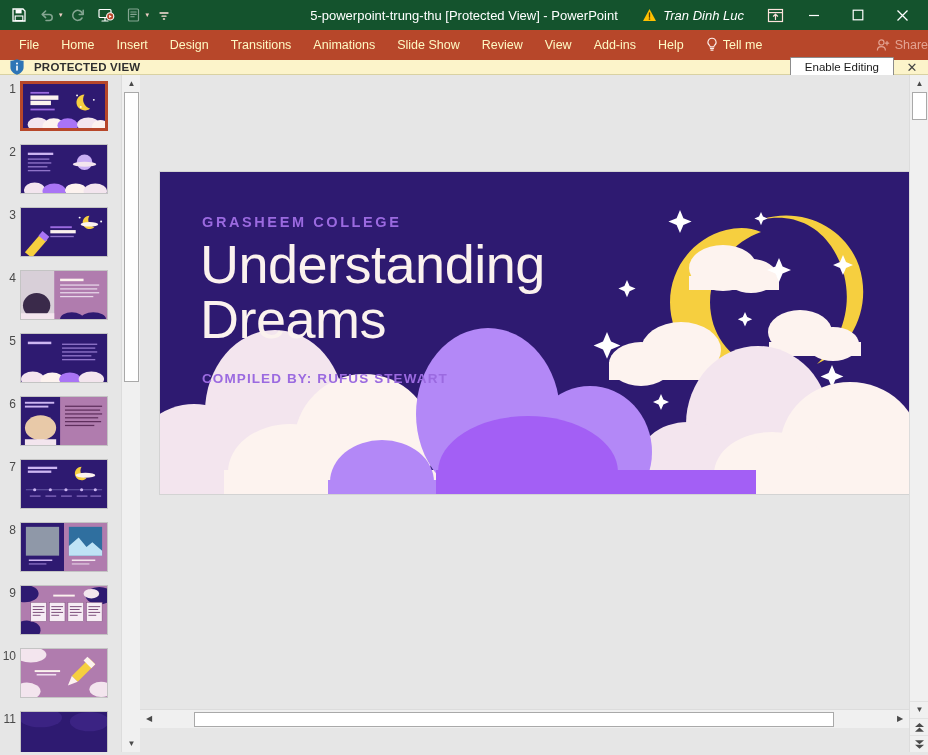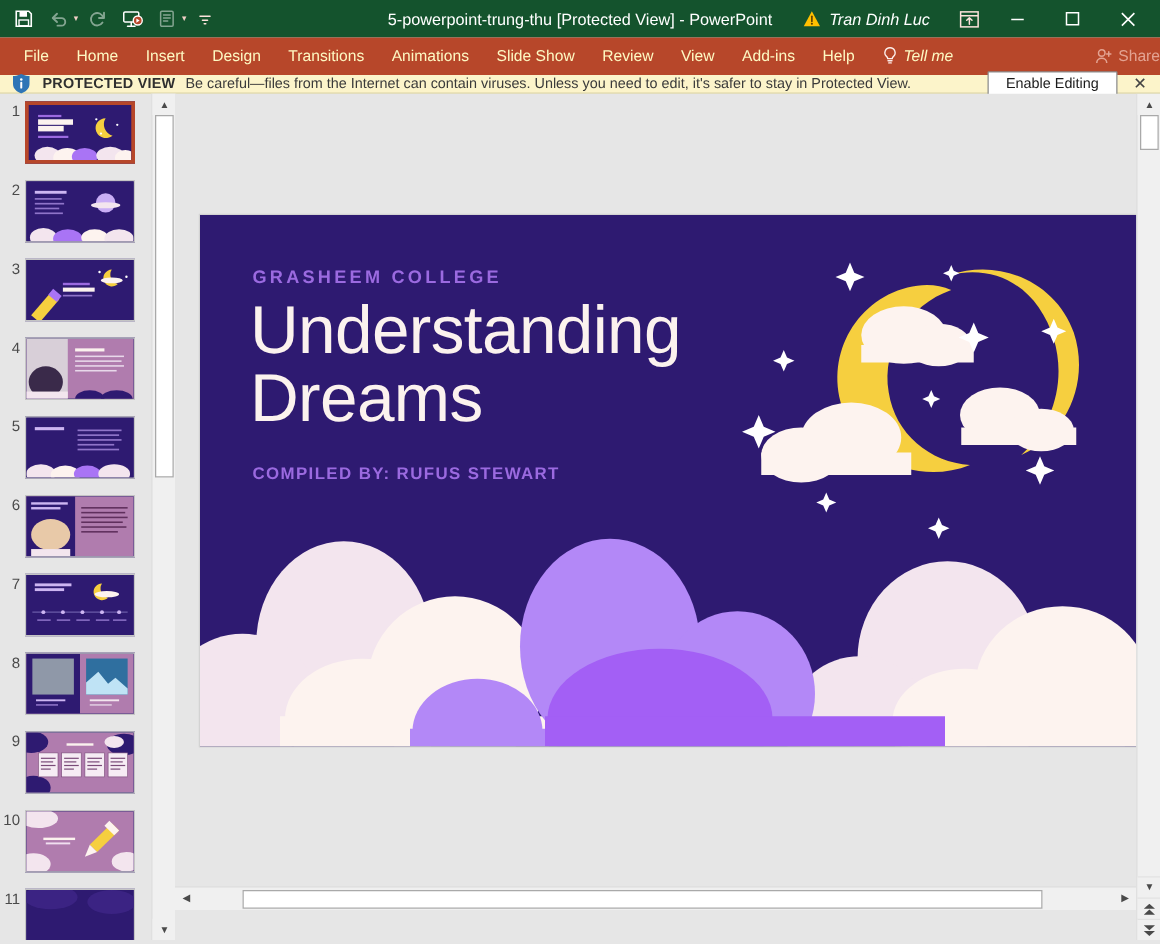--- a/index.html
+++ b/index.html
@@ -38,21 +38,21 @@
   .wbtn svg{ display:block; }
 
   
   .menubar{
     height:30px; background:#b7472a; display:flex; align-items:center;
     padding-left:8px; position:relative;
   }
   .mi{
     font-size:12.5px; color:#fef9c3; padding:5px 11px 6px; white-space:nowrap;
   }
-  .mi.tellme{ display:flex; align-items:flex-end; gap:5px;font-style:italic; }
+  .mi.tellme{ display:flex; align-items:flex-end; gap:5px; }
   .share{
     margin-left:auto; margin-right:0; display:flex; align-items:center; gap:5px;
     font-size:12.5px; color:#e3a392;
   }
   .bulb{ width:12px; height:15px; position:relative; display:inline-block; }
 
   
   .pvbar{
     height:15px; background:#fcf4ca; border-bottom:1px solid #d9d2a3;
     display:flex; align-items:center; padding:0 8px; gap:8px; position:relative;
@@ -98,21 +98,21 @@
   }
   .sb-arrow.bottom{ position:absolute; bottom:0; left:0; }
   .tsb-thumb{
     position:absolute; top:17px; left:2px; width:15px; height:290px;
     background:#ffffff; border:1px solid #a9a9a9;
   }
 
   
   .stage{ flex:1; position:relative; background:#e6e6e6; overflow:hidden; }
   .slide{
-    position:absolute; left:20px; top:97px; width:755px; height:425px;
+    position:absolute; left:20px; top:97px; width:755px; height:322px;
     background:#2e1a71; overflow:hidden;
     box-shadow:0 0 0 1px #d3d3d3;
   }
   .s-eyebrow{
     position:absolute; left:42px; top:42px;
     font-size:14.5px; letter-spacing:2.6px; font-weight:bold; color:#9b6ae0;
   }
   .s-title{
     position:absolute; left:40px; top:65px; width:430px;
     font-size:54px; line-height:1.02; font-weight:normal; color:#fbf2ee;
@@ -276,21 +276,20 @@
 
 <div class="pvbar">
   <span class="pv-info">
     <svg width="18" height="18" viewBox="0 0 18 18">
         <path d="M9 1.2c3 1.4 5.4 1.6 6.6 1.6v6.4c0 4-3.4 6.4-6.6 7.6C5.8 15.6 2.4 13.2 2.4 9.2V2.8C3.6 2.8 6 2.6 9 1.2z" fill="#2e75b6"></path>
         <circle cx="9" cy="5.6" r="1" fill="#fff"></circle>
         <rect x="8.2" y="7.4" width="1.6" height="5.4" rx=".7" fill="#fff"></rect>
       </svg>
   </span>
   <span class="pv-strong">PROTECTED VIEW</span>
-  <span class="pv-msg">Be careful—files from the Internet can contain viruses. Unless you need to edit, it's safer to stay in Protected View.</span>
   <button class="pv-enable">Enable Editing</button>
   <span class="pv-close">✕</span>
 </div>
 
 <div class="workspace">
 
   <div class="thumbpane">
     <div class="thumblist">
 
       <div class="thumbrow">

